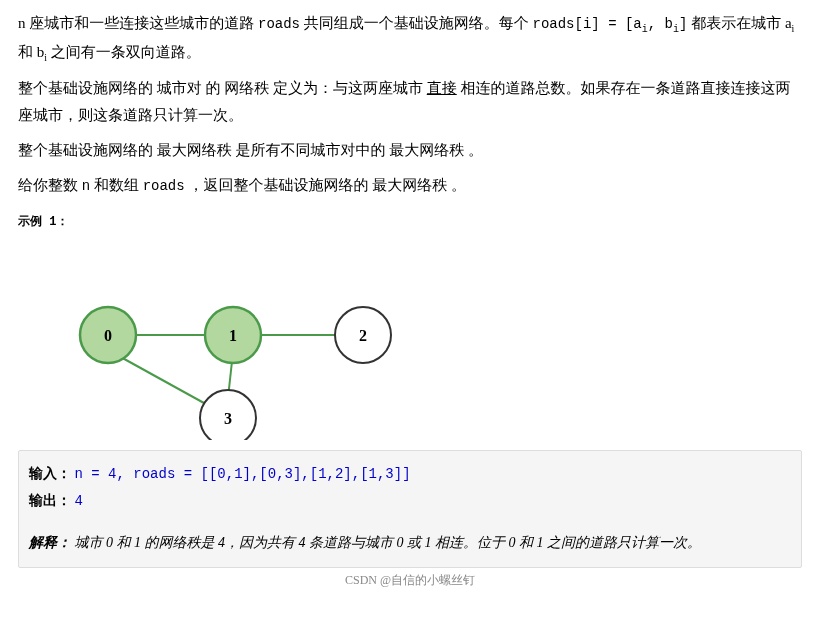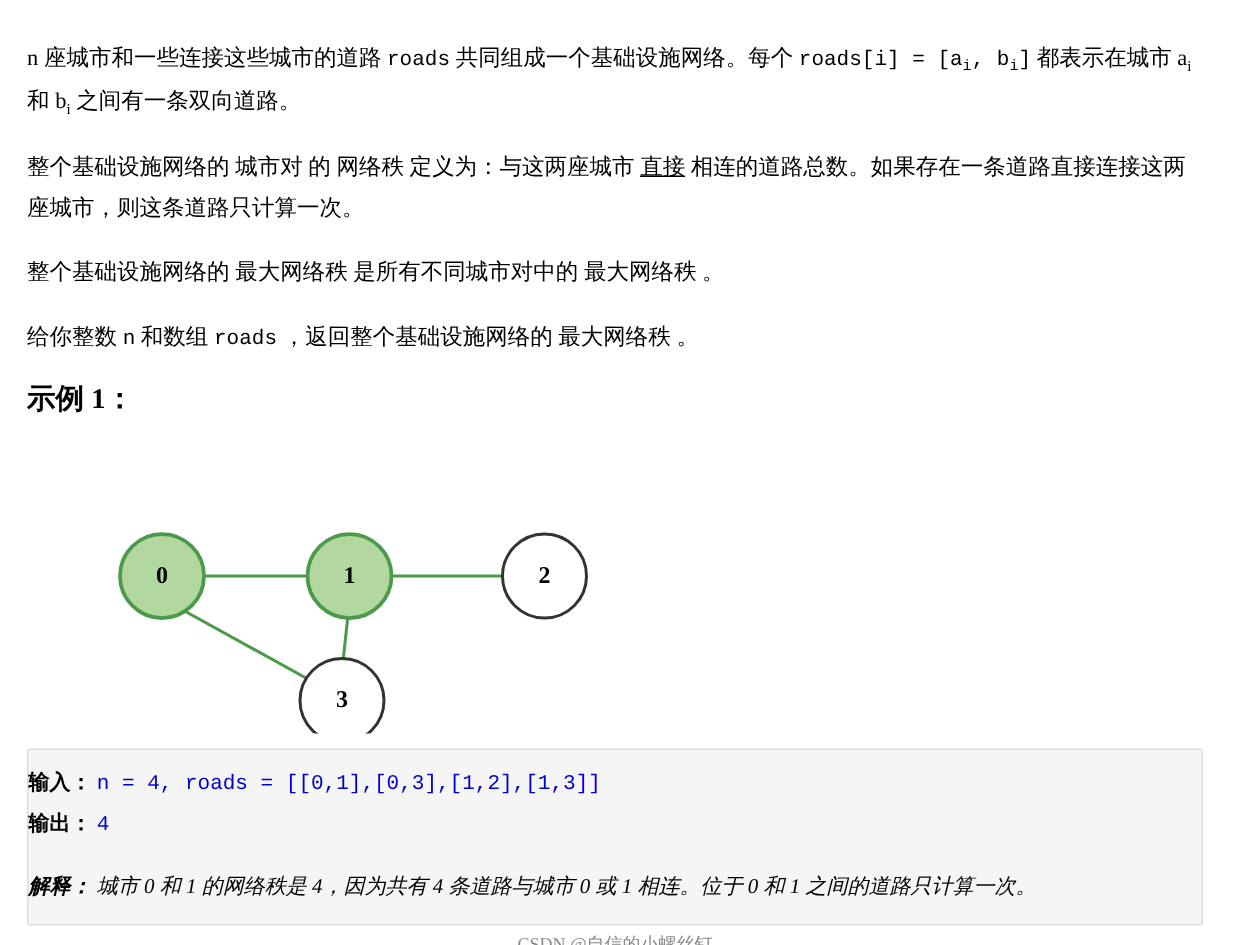--- a/index.html
+++ b/index.html
@@ -14,52 +14,52 @@
     .main-content {
       padding: 10px 18px 10px 18px;
       max-width: 820px;
     }
     .text-block {
       line-height: 1.8;
       margin-bottom: 8px;
     }
     .text-block p {
       margin-bottom: 6px;
-      margin-top: 16px;
     }
     .code-inline {
       font-family: "Courier New", monospace;
       font-size: 14px;
       color: #000;
     }
     .bold-em {
       font-weight: normal;
     }
     .underline-em {
       text-decoration: underline;
     }
     .example-title {
-      font-size: 19px;
+      font-size: 12px;
       font-weight: bold;
       margin: 14px 0 10px 0;
+      font-family: Liberation Mono, monospace;
     }
     .graph-container {
       display: flex;
       align-items: center;
       justify-content: flex-start;
       margin: 6px 0 10px 20px;
     }
     svg.graph {
       display: block;
     }
     .io-block {
       background: #f5f5f5;
       border: 1px solid #ddd;
       border-radius: 2px;
-      padding: 10px 0;
+      padding: 10px 10px;
       margin-top: 6px;
       line-height: 1.9;
     }
     .io-line {
       font-size: 14px;
     }
     .io-label {
       font-weight: bold;
     }
     .io-code {

